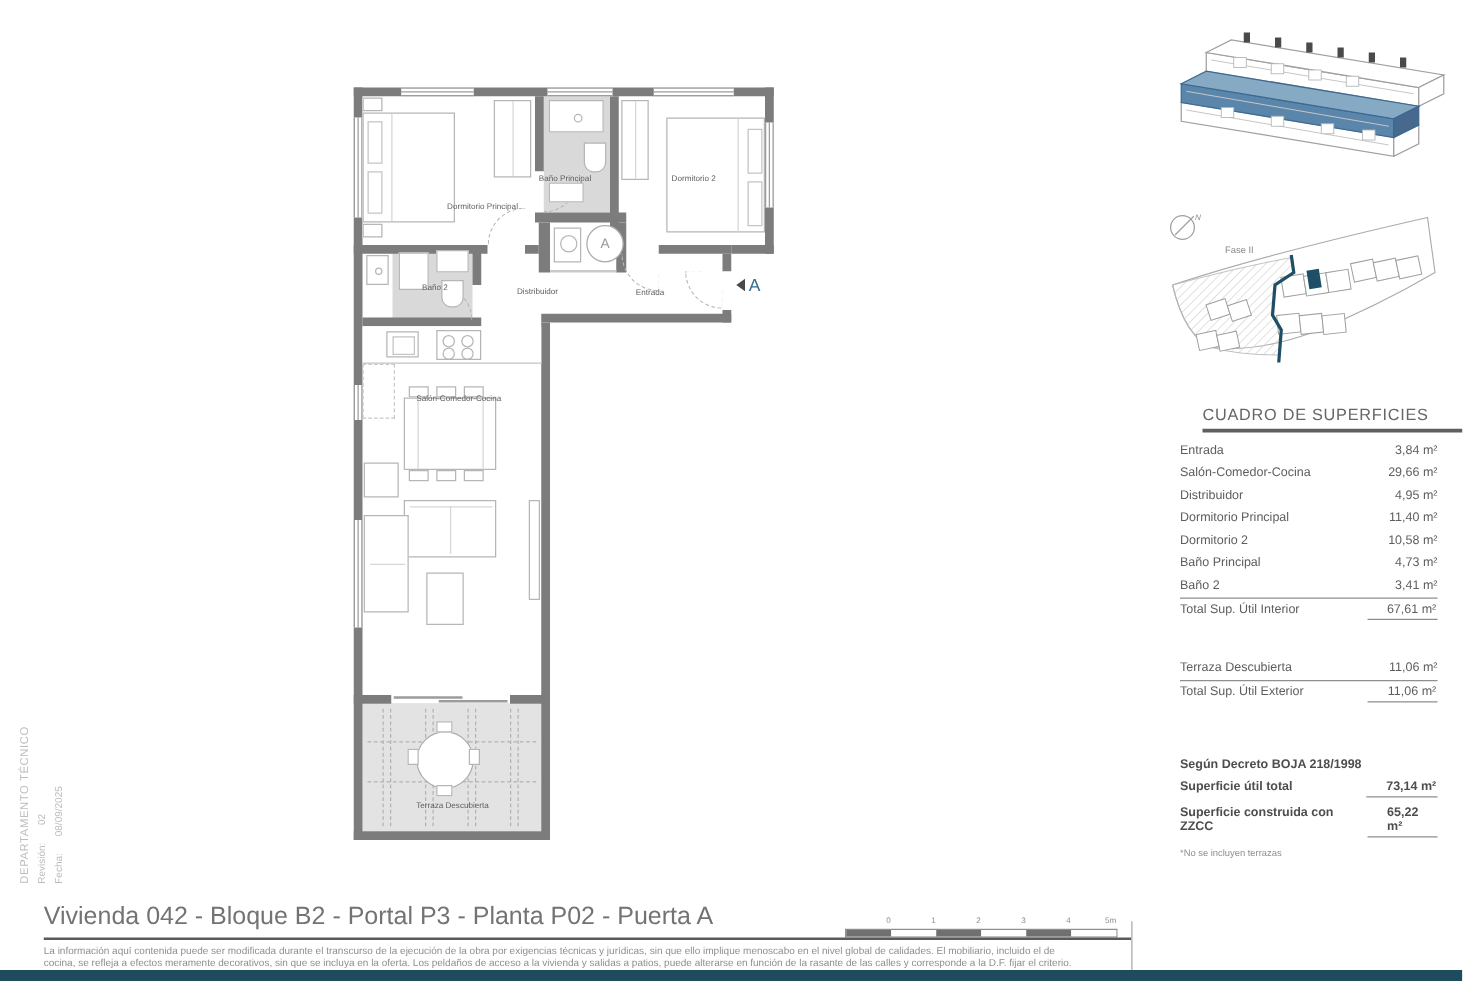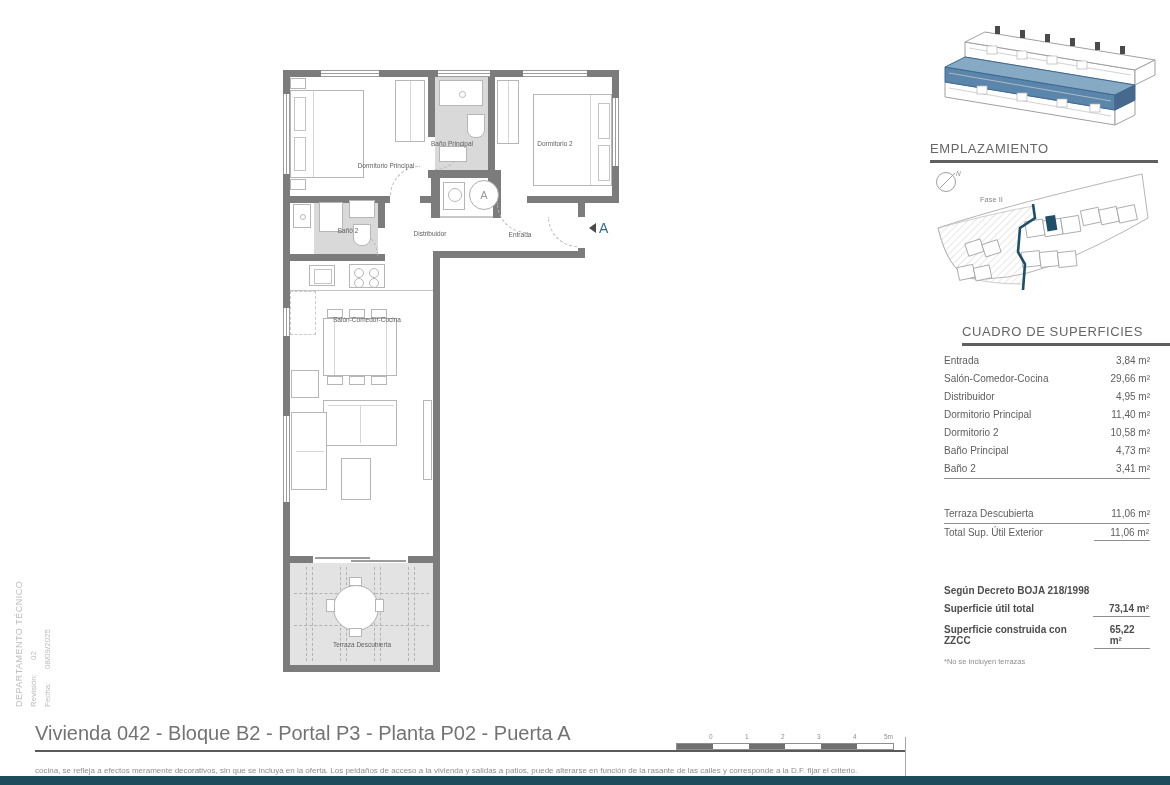--- a/index.html
+++ b/index.html
@@ -245,21 +245,20 @@
         <rect x="92" y="47" width="10" height="8"></rect>
       <rect x="122" y="52" width="10" height="8"></rect>
         <rect x="152" y="57" width="10" height="8"></rect>
       <rect x="52" y="82" width="10" height="8"></rect>
         <rect x="92" y="89" width="10" height="8"></rect>
       <rect x="132" y="95" width="10" height="8"></rect>
         <rect x="165" y="100" width="10" height="8"></rect>
     </g>
   </svg>
 
-  <div class="sechead" style="left:930px;top:141px;width:228px;">EMPLAZAMIENTO</div>
   <svg class="abs" style="left:930px;top:166px;" width="230" height="140" viewBox="0 0 230 140">
     <defs>
       <pattern id="h" width="5" height="5" patternUnits="userSpaceOnUse" patternTransform="rotate(45)">
         <line x1="0" y1="0" x2="0" y2="5" stroke="#cfcfcf" stroke-width="1"></line>
       </pattern>
     </defs>
     <path d="M8,62 Q80,38 212,8 L218,52 Q170,80 120,100 Q75,116 40,112 Q18,104 8,62 Z" fill="none" stroke="#ababab" stroke-width="0.9"></path>
     <path d="M8,62 Q60,48 103,40 L105,52 L90,62 L88,86 L95,98 L93,118 Q60,118 40,112 Q18,104 8,62 Z" fill="url(#h)" stroke="#b8b8b8" stroke-width="0.7"></path>
     <g fill="#fff" stroke="#9f9f9f" stroke-width="0.8">
       <g transform="rotate(-9 120 62)">
@@ -318,20 +317,24 @@
         <span>Dormitorio 2</span>
         <span>10,58 m²</span>
       </div>
     <div class="srow">
         <span>Baño Principal</span>
         <span>4,73 m²</span>
       </div>
     <div class="srow bline">
         <span>Baño 2</span>
         <span>3,41 m²</span>
+      </div>
+    <div class="srow">
+        <span>Total Sup. Útil Interior</span>
+        <span class="vu">67,61 m²</span>
       </div>
     <div style="height:26px;"></div>
     <div class="srow bline">
         <span>Terraza Descubierta</span>
         <span>11,06 m²</span>
       </div>
     <div class="srow">
         <span>Total Sup. Útil Exterior</span>
         <span class="vu">11,06 m²</span>
       </div>
@@ -362,15 +365,16 @@
       <div class="sdark"></div>
         <div class="slight"></div>
         <div class="sdark"></div>
         <div class="slight"></div>
         <div class="sdark"></div>
         <div class="slight"></div>
     </div>
   </div>
   <div class="frule"></div>
   <div class="vdiv"></div>
+  <div class="disc" style="top:756px;">La información aquí contenida puede ser modificada durante el transcurso de la ejecución de la obra por exigencias técnicas y jurídicas, sin que ello implique menoscabo en el nivel global de calidades. El mobiliario, incluido el de</div>
   <div class="disc" style="top:766px;">cocina, se refleja a efectos meramente decorativos, sin que se incluya en la oferta. Los peldaños de acceso a la vivienda y salidas a patios, puede alterarse en función de la rasante de las calles y corresponde a la D.F. fijar el criterio.</div>
   <div class="bbar"></div>
 </div>
 
 </body></html>

